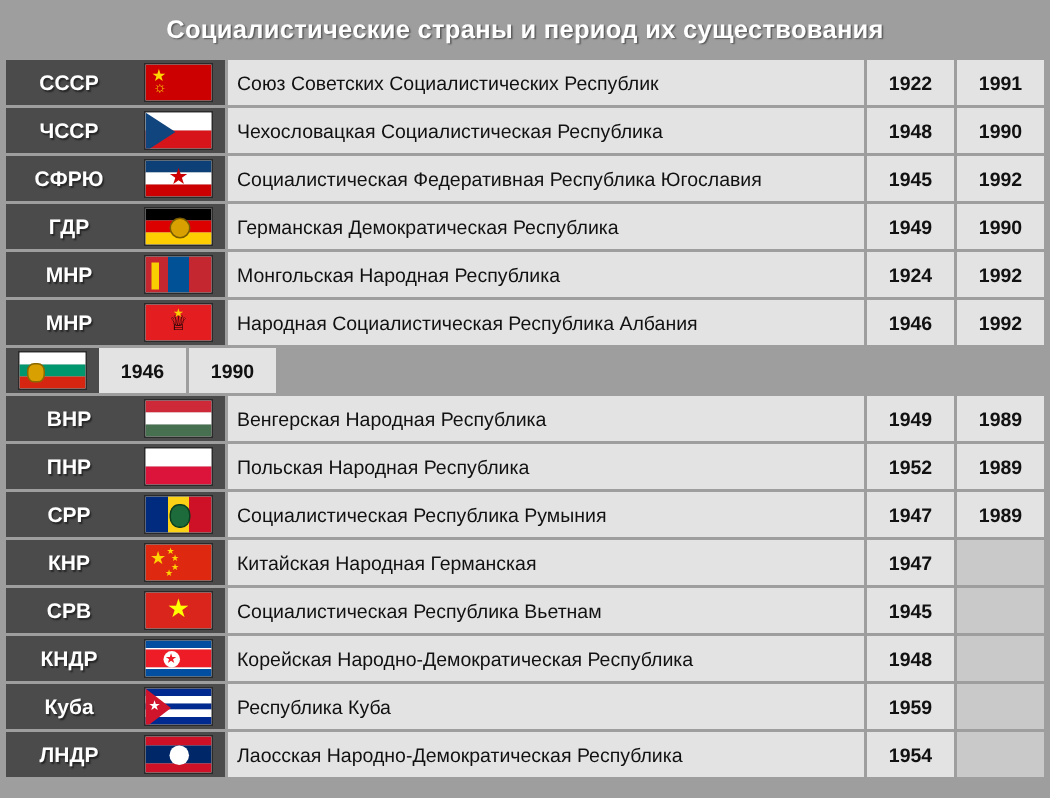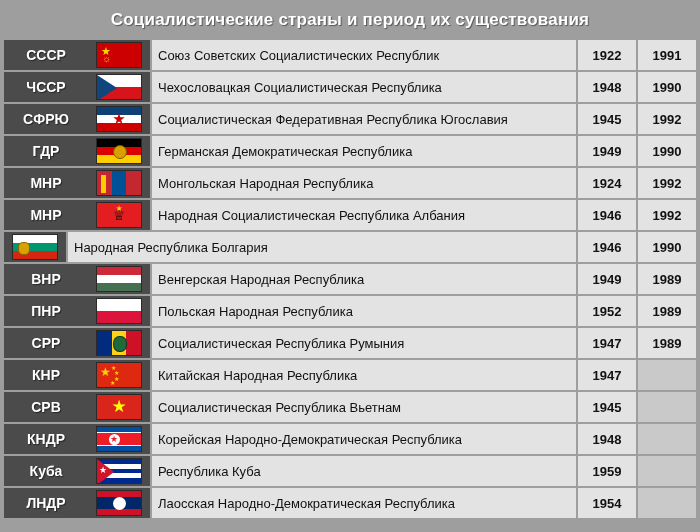--- a/index.html
+++ b/index.html
@@ -210,21 +210,20 @@
       </div>
       <div class="row">
         <div class="cell-flag">
           <div class="flag">
             <div class="stripe" style="top:0;height:33.4%;background:#ffffff"></div>
             <div class="stripe" style="top:33.4%;height:33.3%;background:#00966e"></div>
             <div class="stripe" style="top:66.7%;height:33.3%;background:#d62612"></div>
             <div class="emblem" style="left:5px;top:7px;width:10px;height:11px;border-radius:40%;background:#d8a000;border:1px solid #8a6a00"></div>
           </div>
         </div>
-        <div class="cell-name">Народная Республика Болгария</div>
         <div class="cell-year">1946</div>
         <div class="cell-year last">1990</div>
       </div>
       <div class="row">
         <div class="cell-abbr">ВНР</div>
         <div class="cell-flag">
           <div class="flag">
             <div class="stripe" style="top:0;height:33.4%;background:#ce2939"></div>
             <div class="stripe" style="top:33.4%;height:33.3%;background:#ffffff"></div>
             <div class="stripe" style="top:66.7%;height:33.3%;background:#477050"></div>
@@ -265,21 +264,21 @@
         <div class="cell-flag">
           <div class="flag">
             <div class="full" style="background:#de2910"></div>
             <div class="star" style="left:3px;top:3px;font-size:12px;line-height:12px">★</div>
             <div class="star" style="left:14px;top:2px;font-size:6px;line-height:6px">★</div>
             <div class="star" style="left:17px;top:7px;font-size:6px;line-height:6px">★</div>
             <div class="star" style="left:17px;top:13px;font-size:6px;line-height:6px">★</div>
             <div class="star" style="left:13px;top:17px;font-size:6px;line-height:6px">★</div>
           </div>
         </div>
-        <div class="cell-name">Китайская Народная Республика</div>
+        <div class="cell-name">Китайская Народная Германская</div>
         <div class="cell-year">1947</div>
         <div class="cell-year last empty"></div>
       </div>
       <div class="row">
         <div class="cell-abbr">СРВ</div>
         <div class="cell-flag">
           <div class="flag">
             <div class="full" style="background:#da251d"></div>
             <div style="position:absolute;left:50%;top:50%;transform:translate(-50%,-55%);color:#ffff00;font-size:17px;line-height:17px">★</div>
           </div>

